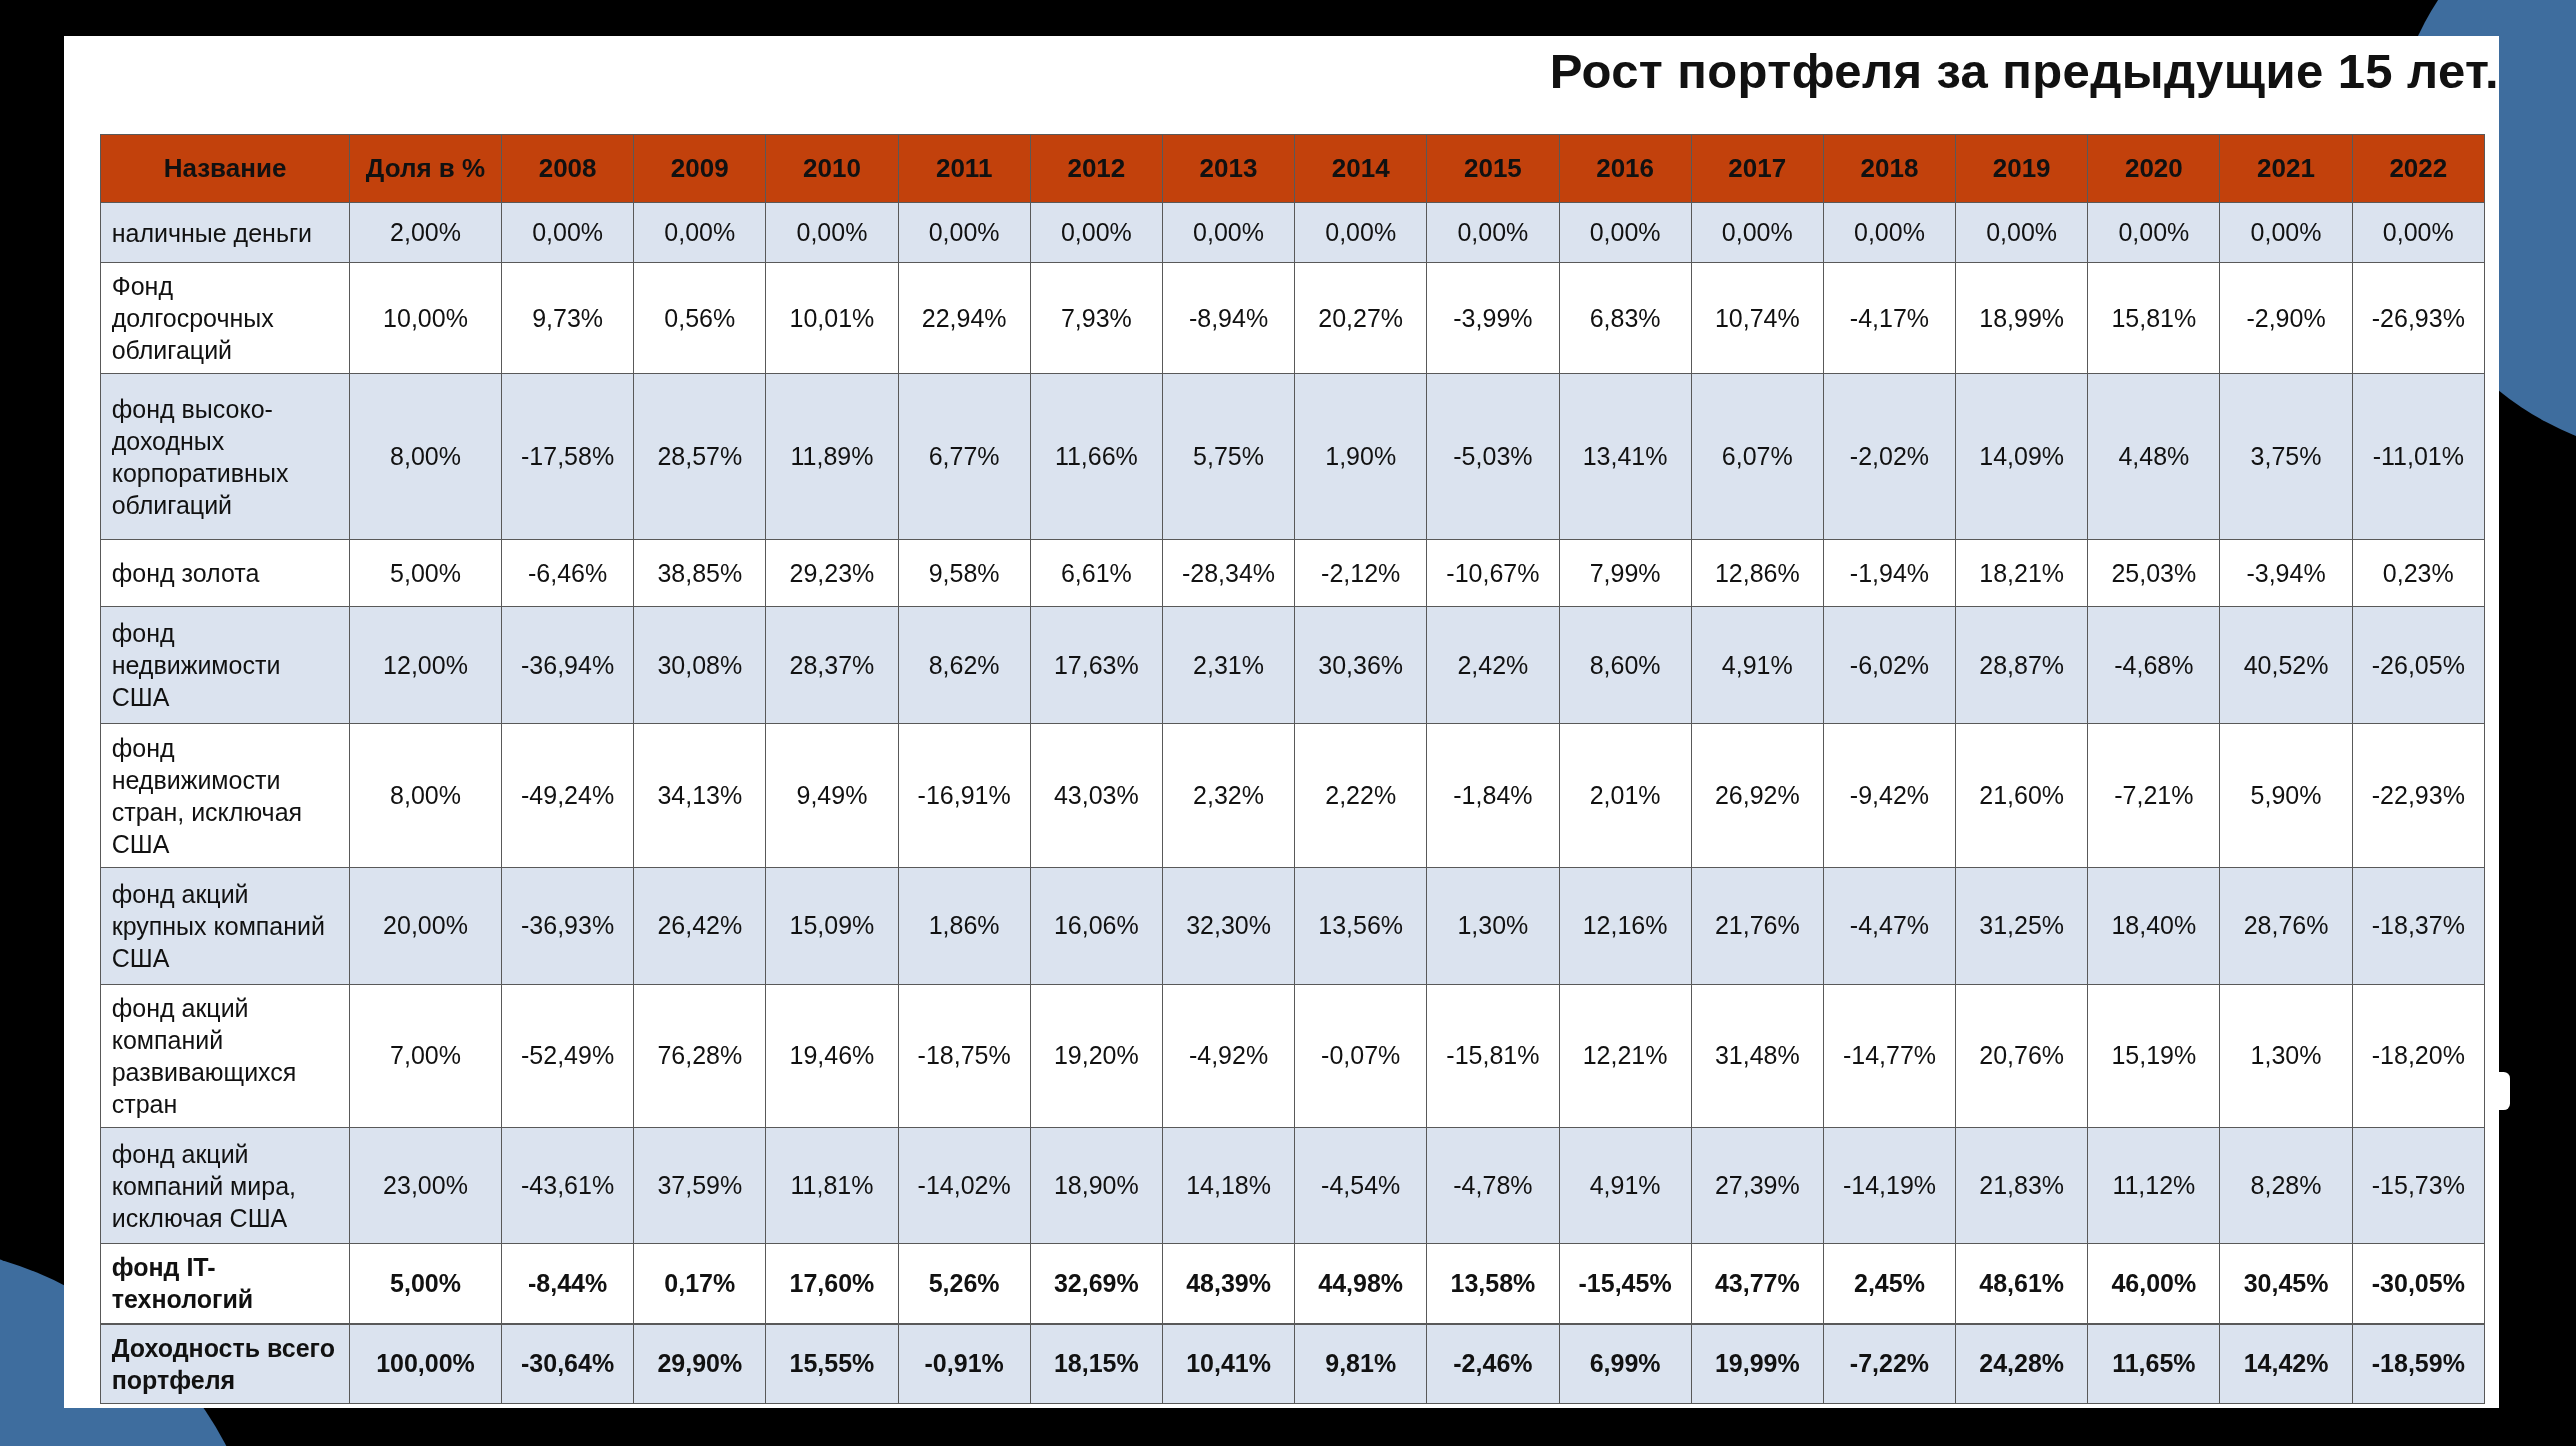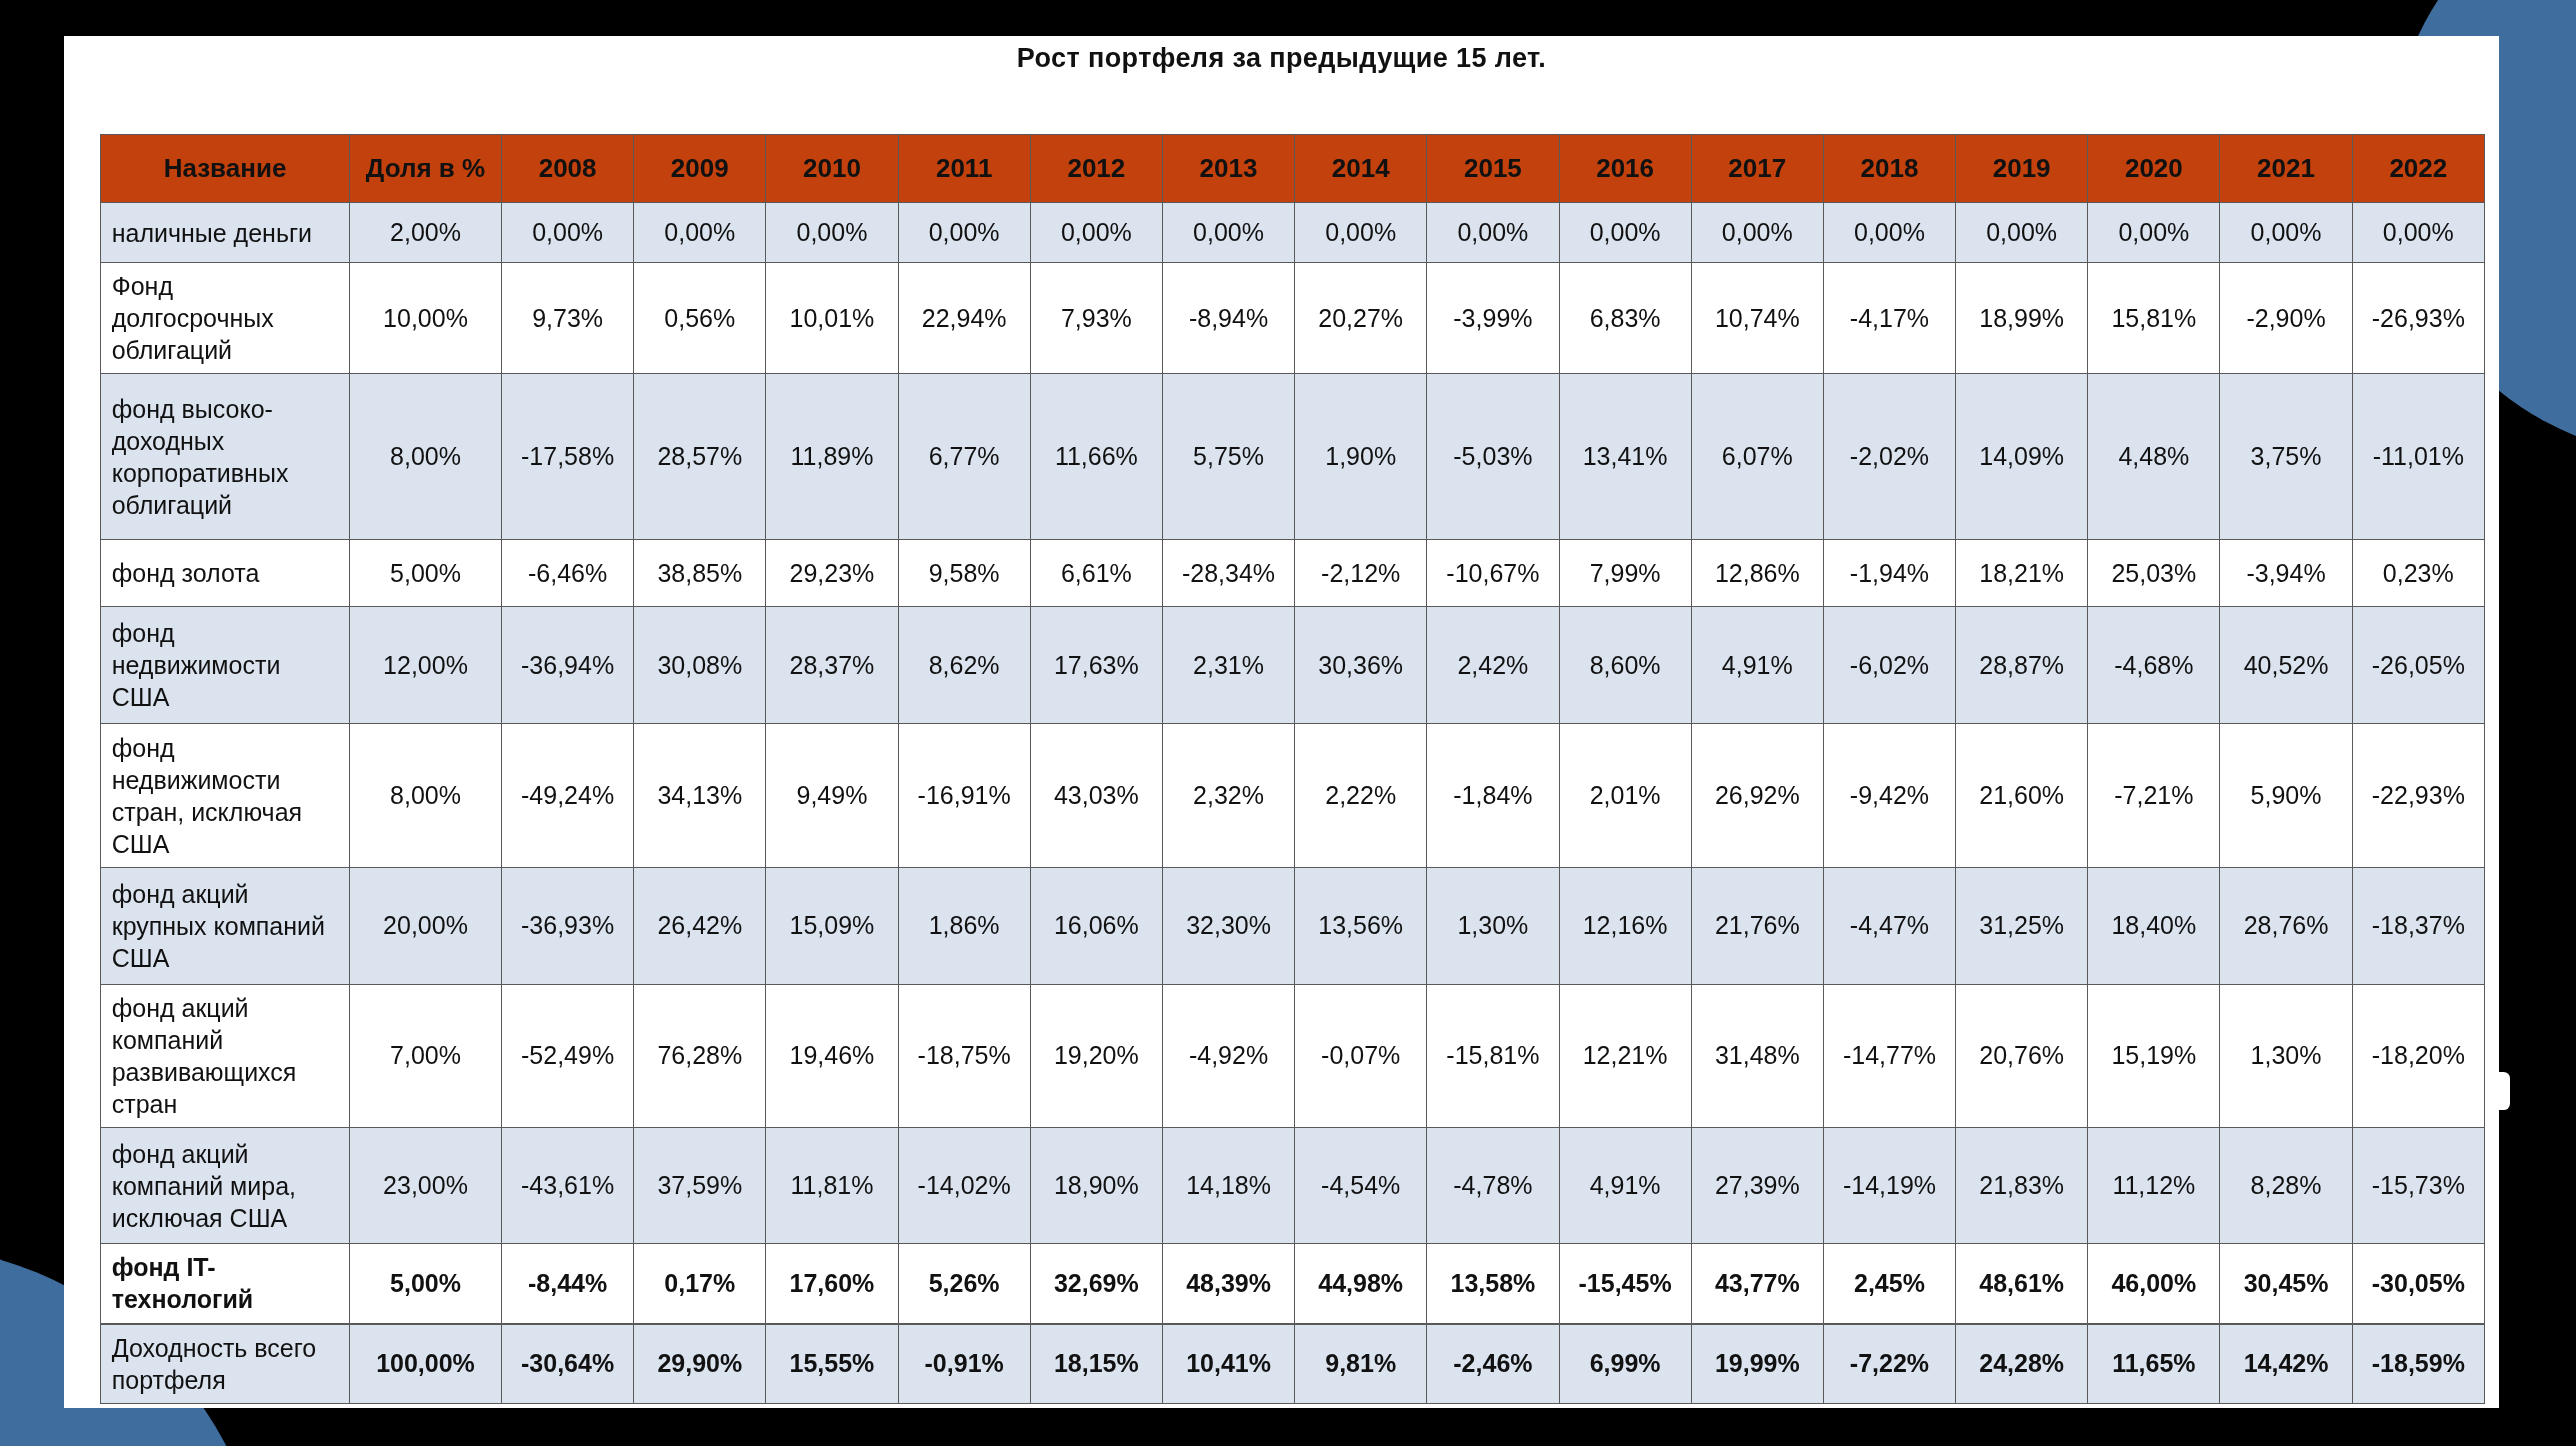--- a/index.html
+++ b/index.html
@@ -28,22 +28,22 @@
   .edge-tab {
     position: absolute;
     left: 2496px; top: 1072px;
     width: 14.3px; height: 38px;
     background: #ffffff;
     border-radius: 0 6.3px 6.3px 0;
     z-index: 3;
   }
   .title {
     margin-top: 7.2px;
-    text-align: center;
-    font-size: 27px;
+    text-align: right;
+    font-size: 49px;
     font-weight: bold;
     color: #111111;
     letter-spacing: 0.4px;
   }
   table.portfolio {
     position: absolute;
     left: 36px; top: 98px;
     width: 2385px;
     border-collapse: collapse;
     table-layout: fixed;
@@ -326,21 +326,21 @@
           <td class="num-cell">13,58%</td>
           <td class="num-cell">-15,45%</td>
           <td class="num-cell">43,77%</td>
           <td class="num-cell">2,45%</td>
           <td class="num-cell">48,61%</td>
           <td class="num-cell">46,00%</td>
           <td class="num-cell">30,45%</td>
           <td class="num-cell">-30,05%</td>
         </tr>
         <tr class="shaded total-row">
-          <td class="name-cell" style="font-weight: normal;">Доходность всего портфеля</td>
+          <td class="name-cell" style="font-weight: bold;">Доходность всего портфеля</td>
           <td class="num-cell">100,00%</td>
           <td class="num-cell">-30,64%</td>
           <td class="num-cell">29,90%</td>
           <td class="num-cell">15,55%</td>
           <td class="num-cell">-0,91%</td>
           <td class="num-cell">18,15%</td>
           <td class="num-cell">10,41%</td>
           <td class="num-cell">9,81%</td>
           <td class="num-cell">-2,46%</td>
           <td class="num-cell">6,99%</td>

